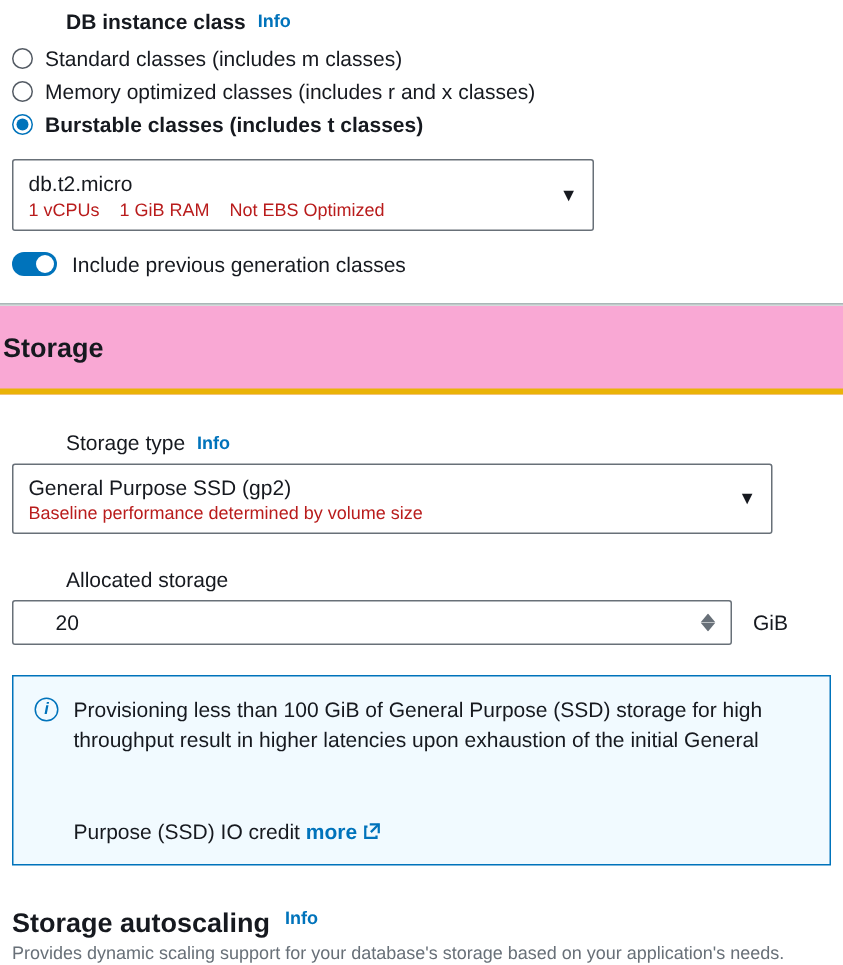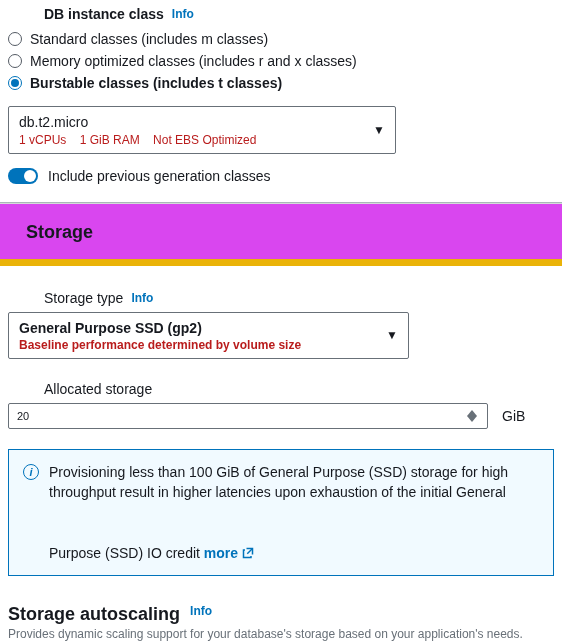--- a/index.html
+++ b/index.html
@@ -99,23 +99,23 @@
     background: #fff;
     border-radius: 50%;
   }
   .panel-sep {
     height: 2px;
     background: #d5dbdb;
     margin: 18px 0 0 0;
     border-top: 1px solid #aab7b8;
   }
   .panel-header {
-    background: #d946ef;
-    border-bottom: 7px solid #eab308;
-    padding: 18px 26px 16px;
+    background: #f9a8d4;
+    border-bottom: 4px solid #eab308;
+    padding: 18px 2px 16px;
   }
   .panel-header h2 {
     font-size: 18px;
     font-weight: 800;
   }
   .panel-body { padding: 24px 8px 0; }
   .inline-row {
     display: flex;
     align-items: center;
     gap: 14px;
@@ -123,21 +123,21 @@
   .number-input {
     border: 1px solid #687078;
     border-radius: 2px;
     display: flex;
     align-items: center;
     justify-content: space-between;
     padding: 6px 8px;
     width: 480px;
     background: #fff;
   }
-  .number-input .val { font-size: 11px; }
+  .number-input .val { font-size: 14px; margin-left: 20px; }
   .stepper {
     display: flex;
     flex-direction: column;
     gap: 0;
     width: 12px;
   }
   .stepper svg { display: block; }
   .hint {
     font-size: 12px;
     color: #545b64;
@@ -202,21 +202,21 @@
     border: 1px solid #687078;
     border-radius: 2px;
     margin-top: 3px;
     flex-shrink: 0;
     cursor: pointer;
     background: #fff;
   }
   .check-text .main { font-size: 14px; }
   .unit { font-size: 14px; }
   .w-388 { width: 388px; }
-  .w-507 { width: 401px; font-weight: bold; }
+  .w-507 { width: 507px; }
 </style>
 </head>
 <body>
 
 <div class="section" style="padding-top:6px;">
   <div class="field-label-row">
     <span class="field-label">DB instance class</span>
     <span class="info-link">Info</span>
   </div>
 

